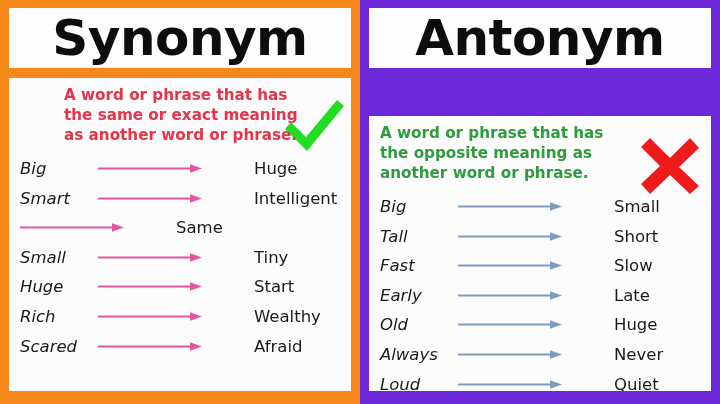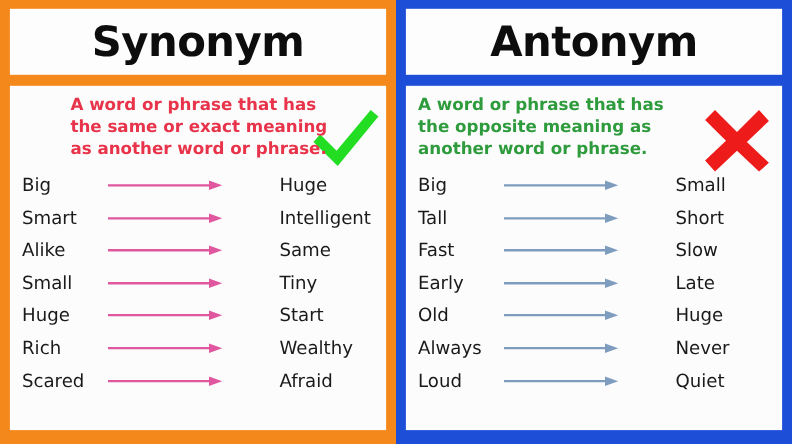--- a/index.html
+++ b/index.html
@@ -22,33 +22,33 @@
   .panel {
     width: 360px;
     height: 404px;
     box-sizing: border-box;
     padding: 8px 9px 13px 9px;
     display: flex;
     flex-direction: column;
     position: relative;
   }
   .panel-synonym { background: #F4881A; }
-  .panel-antonym { background: #1d4ed8; }
+  .panel-antonym { background: #6d28d9; gap: 38px; }
 
   .title-box {
     background: #fdfdfd;
     height: 60px;
     box-sizing: border-box;
     display: flex;
     align-items: center;
     justify-content: center;
     flex: none;
   }
   .title-text {
-    font-size: 38px;
+    font-size: 50px;
     font-weight: bold;
     color: #0d0d0d;
     letter-spacing: -0.5px;
     line-height: 1;
     font-family: "DejaVu Sans", sans-serif;
   }
 
   .body-box {
     background: #fdfcfd;
     margin-top: 10px;
@@ -91,20 +91,21 @@
   }
   .word {
     font-size: 16.5px;
     color: #1a1a1a;
     font-family: "DejaVu Sans", sans-serif;
     white-space: nowrap;
   }
   .word-left {
     width: 78px;
     flex: none;
+    font-style: italic;
   }
   .word-right {
     flex: 1;
     margin-left: 41px;
   }
   .arrow-cell {
     width: 115px;
     flex: none;
     display: flex;
     align-items: center;
@@ -150,21 +151,20 @@
           <span class="arrow-cell">
             <svg width="104" height="11" viewBox="0 0 104 11" class="arrow-svg">
               <line x1="0" y1="5.5" x2="94" y2="5.5" stroke="#E0579F" stroke-width="2.2"></line>
               <path d="M92 1.2 L104 5.5 L92 9.8 Z" fill="#E0579F"></path>
             </svg>
           </span>
           <span class="word word-right">Intelligent</span>
         </div>
 
         <div class="pair-row">
-          <span class="word word-left">Alike</span>
           <span class="arrow-cell">
             <svg width="104" height="11" viewBox="0 0 104 11" class="arrow-svg">
               <line x1="0" y1="5.5" x2="94" y2="5.5" stroke="#E0579F" stroke-width="2.2"></line>
               <path d="M92 1.2 L104 5.5 L92 9.8 Z" fill="#E0579F"></path>
             </svg>
           </span>
           <span class="word word-right">Same</span>
         </div>
 
         <div class="pair-row">

